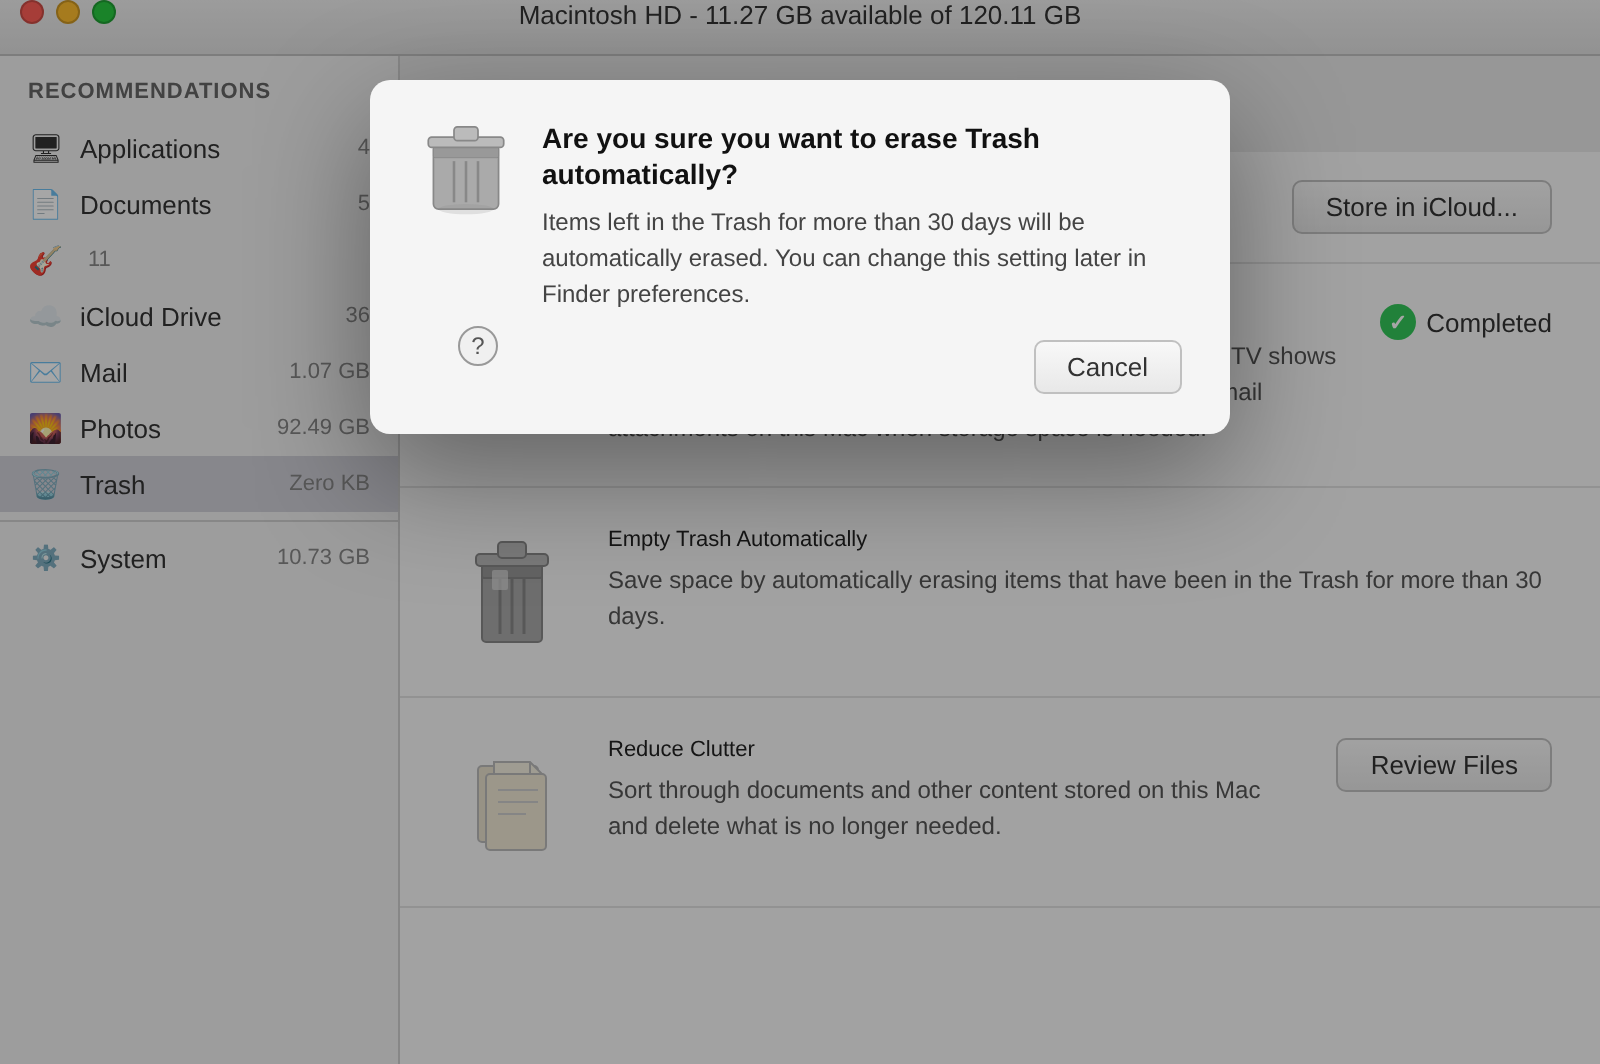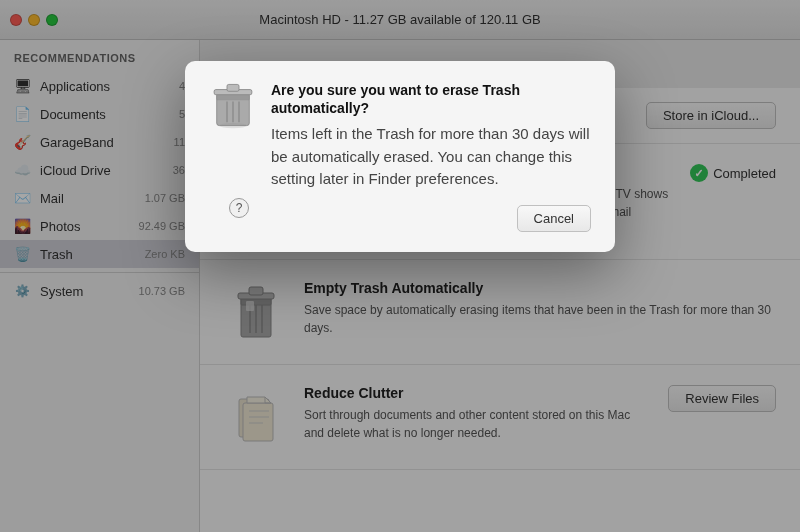--- a/index.html
+++ b/index.html
@@ -8,23 +8,22 @@
       background: #e8e8e8;
       width: 800px;
       height: 532px;
       overflow: hidden;
       position: relative;
     }
 
     
     .title-bar {
       background: linear-gradient(to bottom, #f0f0f0, #e0e0e0);
-      height: 40px;
-      display: flex;
-      align-items: center;
+      height: 28px;
+      display: flex;
       justify-content: center;
       border-bottom: 1px solid #c0c0c0;
       position: relative;
     }
     .traffic-lights {
       position: absolute;
       left: 10px;
       display: flex;
       gap: 6px;
       align-items: center;
@@ -128,22 +127,22 @@
       width: 64px;
       height: 64px;
       margin-right: 16px;
       display: flex;
       align-items: center;
       justify-content: center;
       flex-shrink: 0;
     }
     .rec-text { flex: 1; }
     .rec-title {
-      font-size: 14px;
-      font-weight: 700;
+      font-size: 11px;
+      font-weight: 400;
       color: #222;
       margin-bottom: 5px;
     }
     .rec-desc {
       font-size: 12px;
       color: #555;
       line-height: 1.5;
     }
     .rec-action {
       display: flex;
@@ -200,42 +199,42 @@
       justify-content: center;
       z-index: 100;
       padding-top: 28px;
     }
     .modal {
       background: #f5f5f5;
       border-radius: 10px;
       box-shadow: 0 20px 60px rgba(0,0,0,0.4);
       width: 430px;
       padding: 20px 24px 20px;
-      margin-top: 33px;
+      margin-top: 12px;
     }
     .modal-header {
       display: flex;
       align-items: flex-start;
       margin-bottom: 14px;
     }
     .modal-icon {
       width: 48px;
       height: 48px;
       margin-right: 14px;
       flex-shrink: 0;
     }
     .modal-title {
       font-size: 14px;
       font-weight: 700;
       color: #111;
       margin-bottom: 6px;
       line-height: 1.3;
     }
     .modal-desc {
-      font-size: 15px;
+      font-size: 12px;
       color: #444;
       line-height: 1.5;
     }
     .modal-footer {
       display: flex;
       justify-content: flex-end;
       gap: 10px;
       margin-top: 14px;
     }
     .help-btn {
@@ -285,21 +284,20 @@
       <span class="sidebar-item-label">Applications</span>
       <span class="sidebar-item-size">4</span>
     </div>
     <div class="sidebar-item">
       <div class="sidebar-item-icon">📄</div>
       <span class="sidebar-item-label">Documents</span>
       <span class="sidebar-item-size">5</span>
     </div>
     <div class="sidebar-item">
       <div class="sidebar-item-icon">🎸</div>
-      <span class="sidebar-item-label">GarageBand</span>
       <span class="sidebar-item-size">11</span>
     </div>
     <div class="sidebar-item">
       <div class="sidebar-item-icon">☁️</div>
       <span class="sidebar-item-label">iCloud Drive</span>
       <span class="sidebar-item-size">36</span>
     </div>
     <div class="sidebar-item">
       <div class="sidebar-item-icon">✉️</div>
       <span class="sidebar-item-label">Mail</span>

